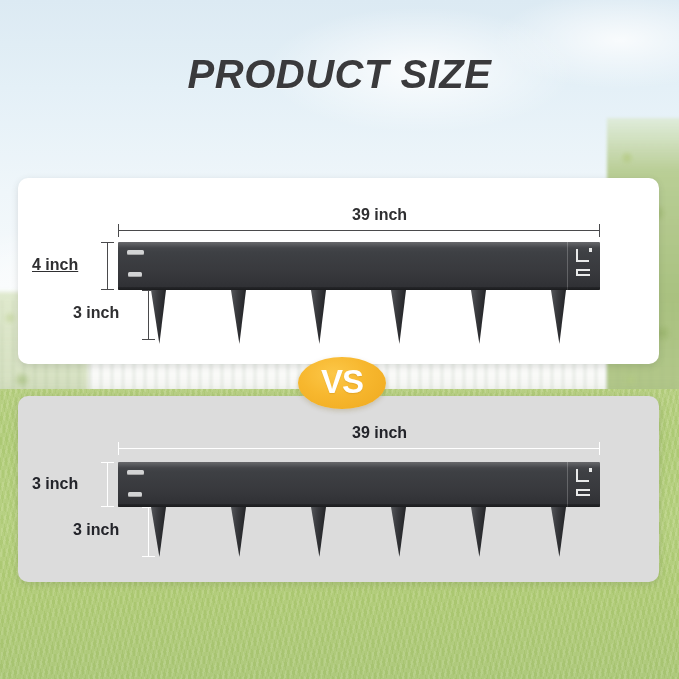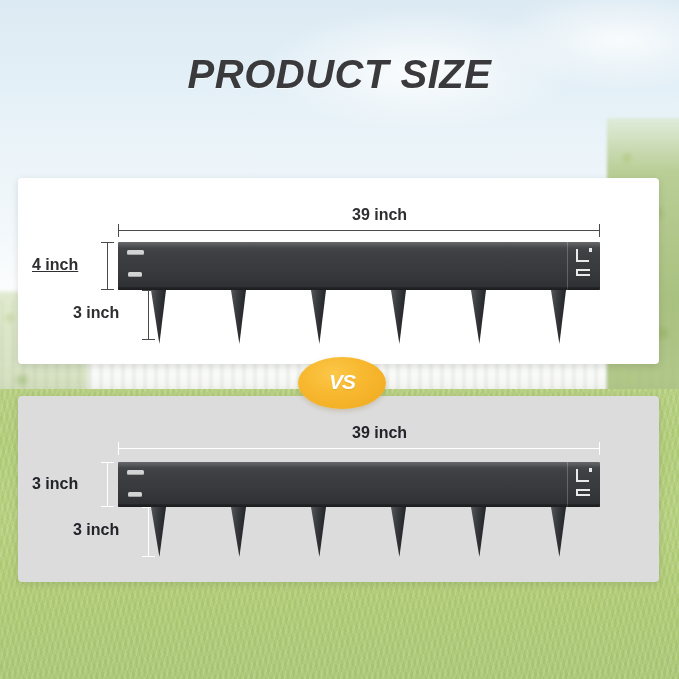--- a/index.html
+++ b/index.html
@@ -97,21 +97,21 @@
     font-weight: bold;
     font-style: italic;
     letter-spacing: 0.5px;
     color: #3a3a3c;
     text-shadow: 0 1px 0 rgba(255,255,255,0.6);
   }
 
   
   .panel {
     position: absolute;
-    border-radius: 4px;
+    border-radius: 10px;
     box-shadow: 0 2px 7px rgba(60,70,60,0.16);
     text-align: right;
   }
 
   .panel-top {
     left: 18px; top: 178px;
     width: 641px; height: 186px;
     background: #ffffff;
   }
 
@@ -269,23 +269,22 @@
     border-radius: 50%;
     box-shadow: 0 2px 5px rgba(120,90,10,0.22);
     z-index: 20;
   }
   .vs-text {
     position: absolute;
     inset: 0;
     display: flex;
     align-items: center;
     justify-content: center;
-    font-size: 21px;
+    font-size: 33px;
     font-weight: bold;
-    font-style: italic;
     color: #ffffff;
     letter-spacing: -1px;
     padding-bottom: 2px;
     text-shadow: 0 1px 1px rgba(170,120,10,0.25);
   }
 </style>
 </head>
 <body>
 
 <div id="stage">

